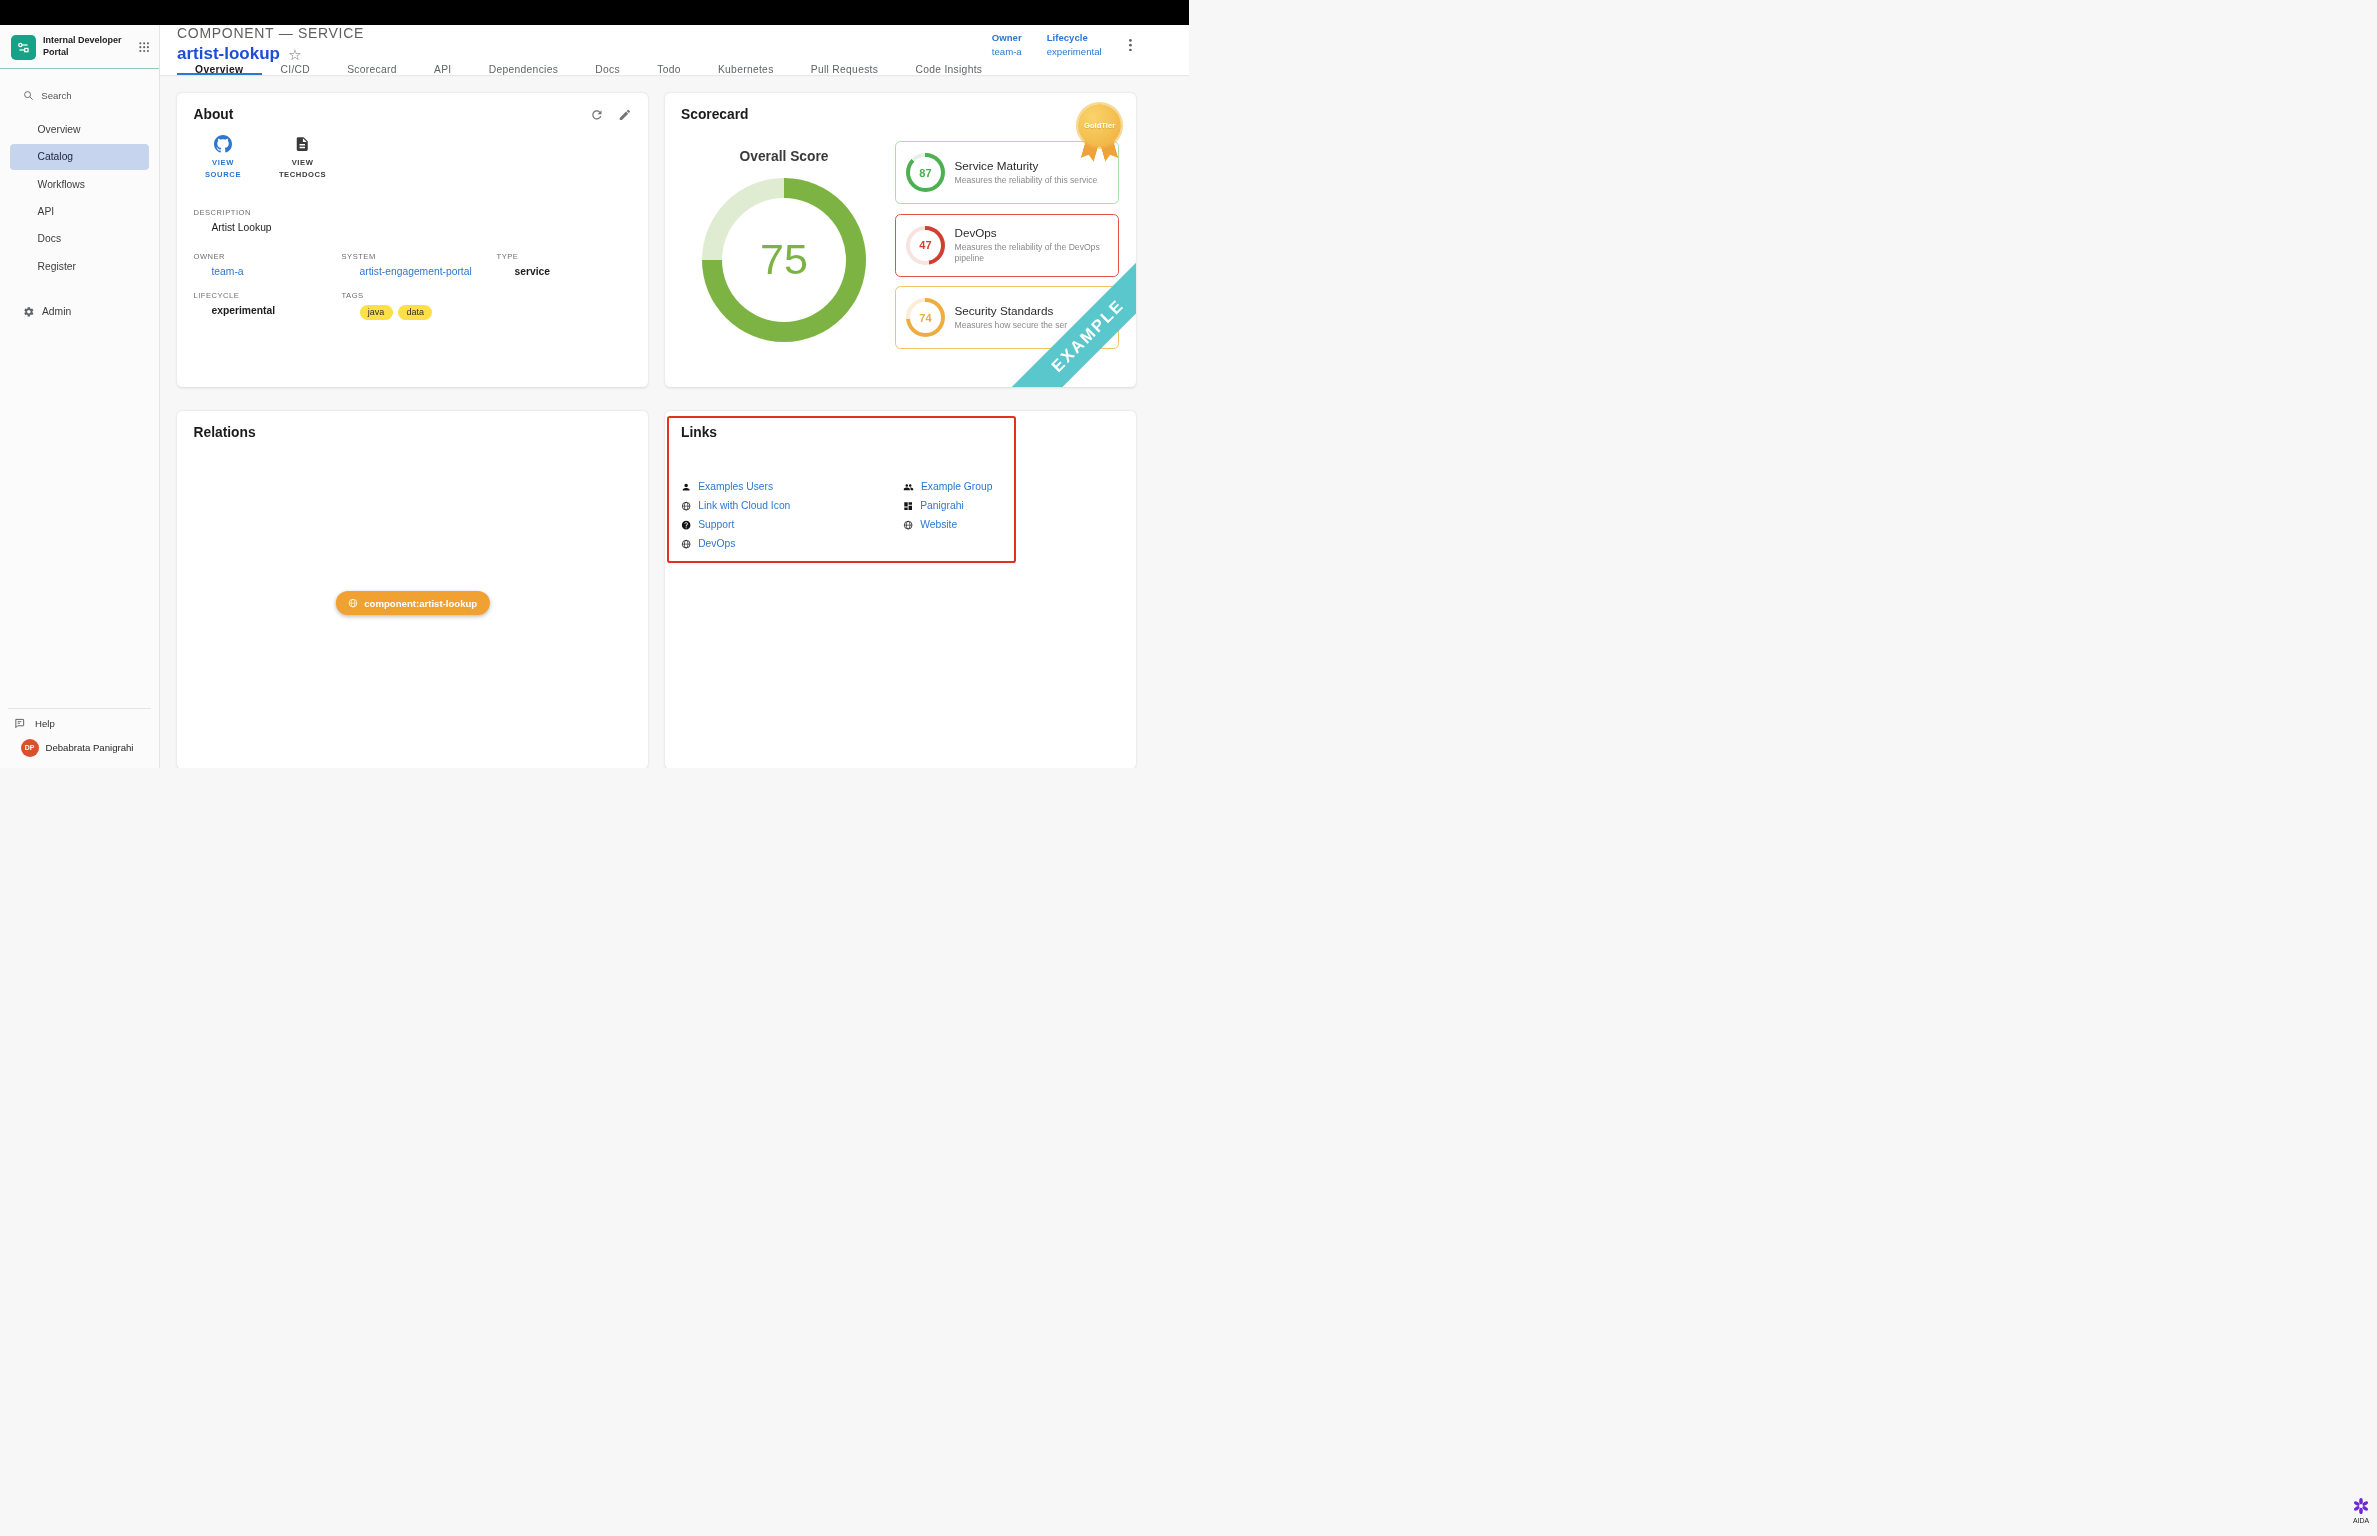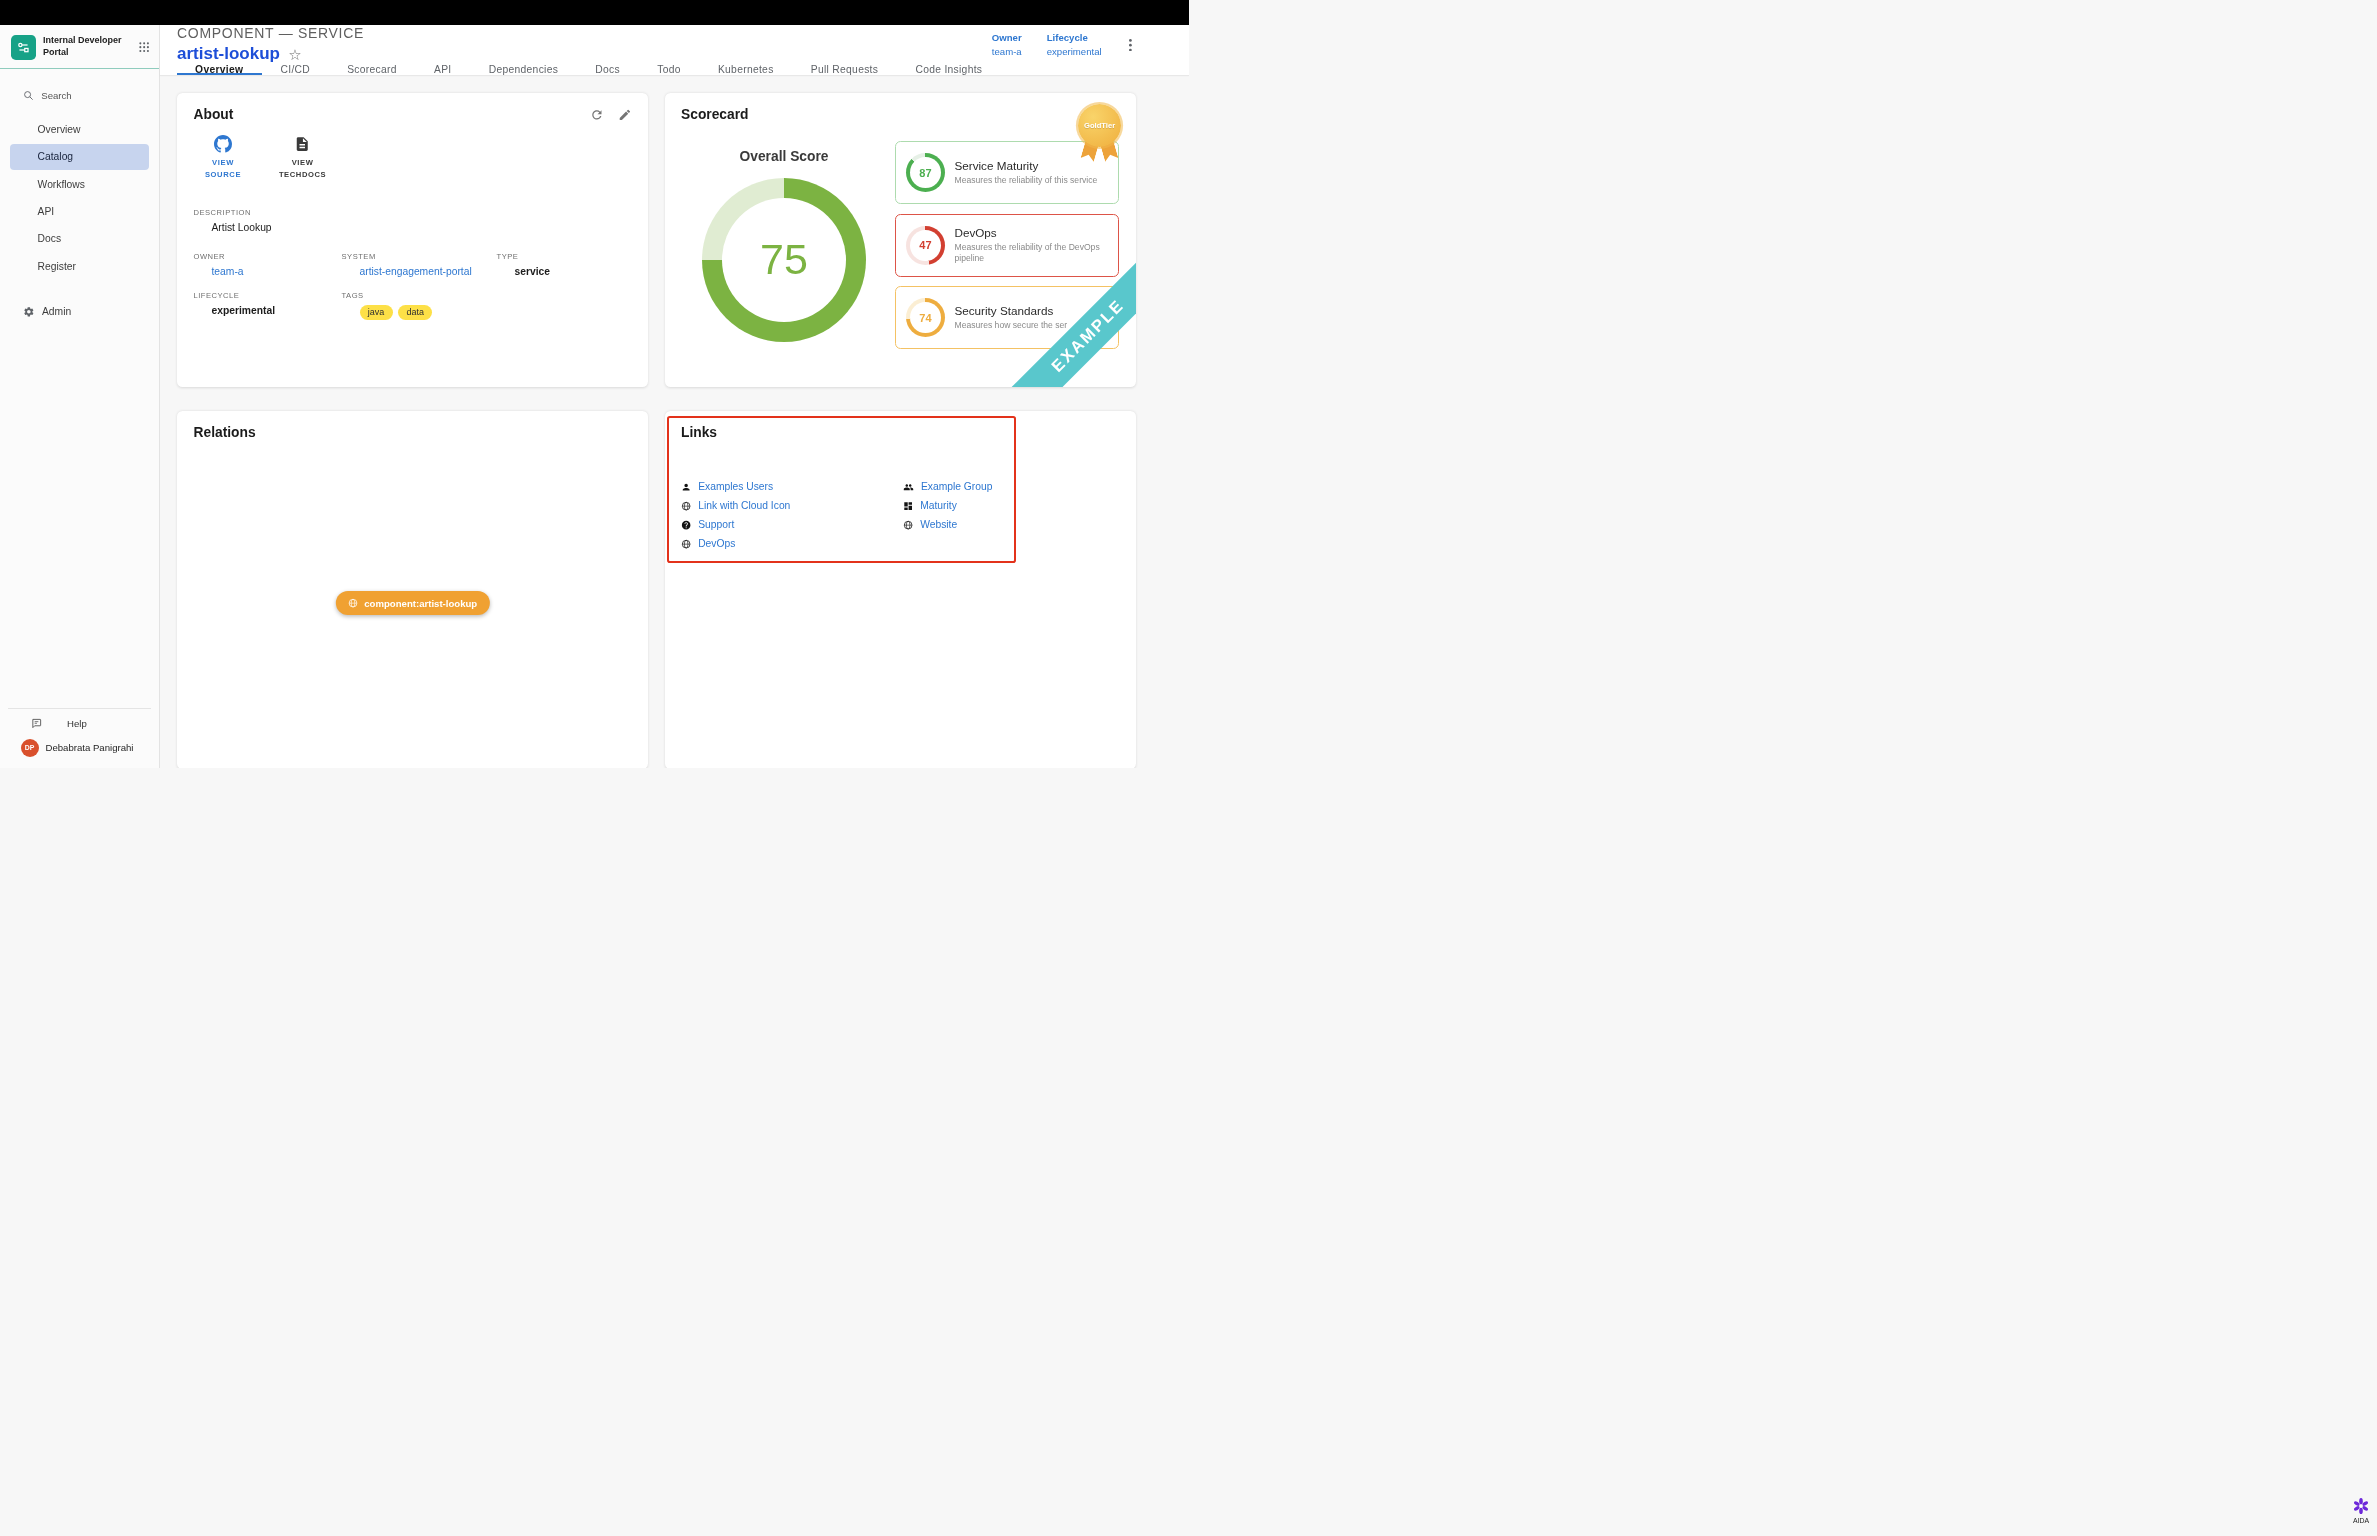--- a/index.html
+++ b/index.html
@@ -16,21 +16,21 @@
   .logo-sq { width:25px; height:25px; border-radius:4.8px; background:#17a287; display:flex; align-items:center; justify-content:center; flex-shrink:0; }
   .logo-title { font-size:9px; font-weight:700; line-height:1.3; color:#222; width:81px; }
   .waffle { margin-left:auto; cursor:pointer; }
   .side-search { display:flex; align-items:center; gap:6.9px; padding:0 0 0 23.4px; margin-top:16.5px; height:20.6px; color:#555; font-size:9.6px; cursor:pointer; }
   .side-nav { margin-top:9.6px; display:flex; flex-direction:column; }
   .nav-item { height:26px; display:flex; align-items:center; padding-left:28px; margin:0.7px 9.6px; border-radius:4.1px; font-size:10.3px; color:#3c3c3c; cursor:pointer; }
   .nav-item.active { background:#c7d4ee; color:#18233c; font-weight:500; }
   .nav-admin { margin-top:19px; display:flex; align-items:center; gap:6.9px; padding-left:23.4px; height:26px; font-size:10.3px; color:#3c3c3c; cursor:pointer; }
   .side-spacer { flex:1; }
   .side-divider { border-top:0.7px solid #e4e4e4; margin:0 8.3px; }
-  .help-row { display:flex; align-items:center; gap:25px; padding-left:31px; height:30px; font-size:9.6px; color:#333; cursor:pointer; }
+  .help-row { display:flex; align-items:center; gap:10px; padding-left:14px; height:30px; font-size:9.6px; color:#333; cursor:pointer; }
   .user-row { display:flex; align-items:center; gap:6.9px; padding:0 0 12.4px 20.6px; cursor:pointer; }
   .avatar { width:18px; height:18px; border-radius:50%; background:#d9502c; color:#fff; font-size:6.9px; font-weight:700; display:flex; align-items:center; justify-content:center; }
   .user-name { font-size:9.6px; color:#1f1f1f; }
 
   
   main { flex:1; display:flex; flex-direction:column; background:#f7f7f7; position:relative; }
   .page-header { background:#fff; height:54px; display:flex; justify-content:space-between; align-items:center; padding:0 54px 0 17px; }
   .ph-left { display:flex; flex-direction:column; gap:3.4px; }
   .eyebrow { font-size:14px; letter-spacing:0.7px; color:#5f5f5f; }
   .title-row { display:flex; align-items:center; gap:8.3px; }
@@ -421,21 +421,21 @@
                   </svg>
               </span>
               <span class="l-label">Example Group</span>
             </div>
             <div class="link-row">
               <span class="l-icon">
                 <svg width="10.3" height="10.3" viewBox="0 0 24 24" fill="currentColor">
                     <path d="M3 13h8V3H3v10zm0 8h8v-6H3v6zm10 0h8V11h-8v10zm0-18v6h8V3h-8z"></path>
                   </svg>
               </span>
-              <span class="l-label">Maturity</span>
+              <span class="l-label">Panigrahi</span>
             </div>
             <div class="link-row">
               <span class="l-icon">
                 <svg width="10.3" height="10.3" viewBox="0 0 24 24">
                     <circle cx="12" cy="12" r="9" fill="none" stroke="currentColor" stroke-width="1.8"></circle>
                     <ellipse cx="12" cy="12" rx="4.2" ry="9" fill="none" stroke="currentColor" stroke-width="1.5"></ellipse>
                     <path d="M3 12h18" stroke="currentColor" stroke-width="1.5"></path>
                   </svg>
               </span>
               <span class="l-label">Website</span>

